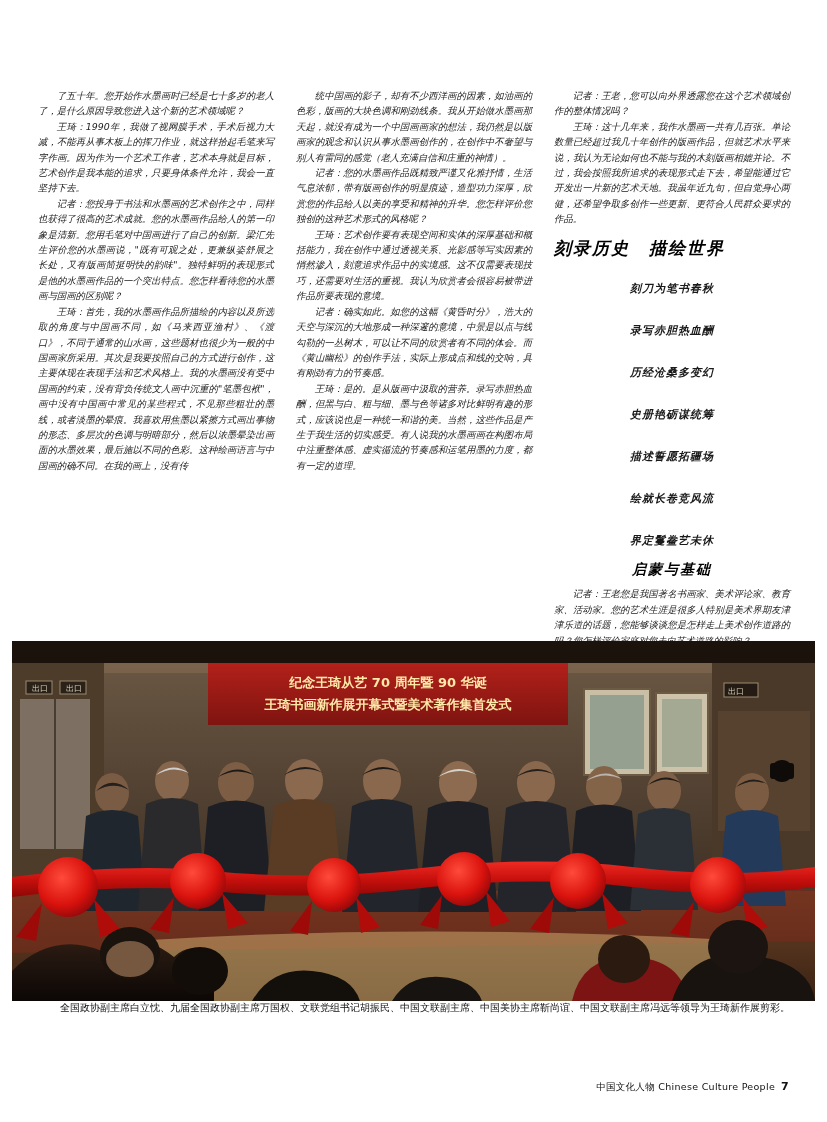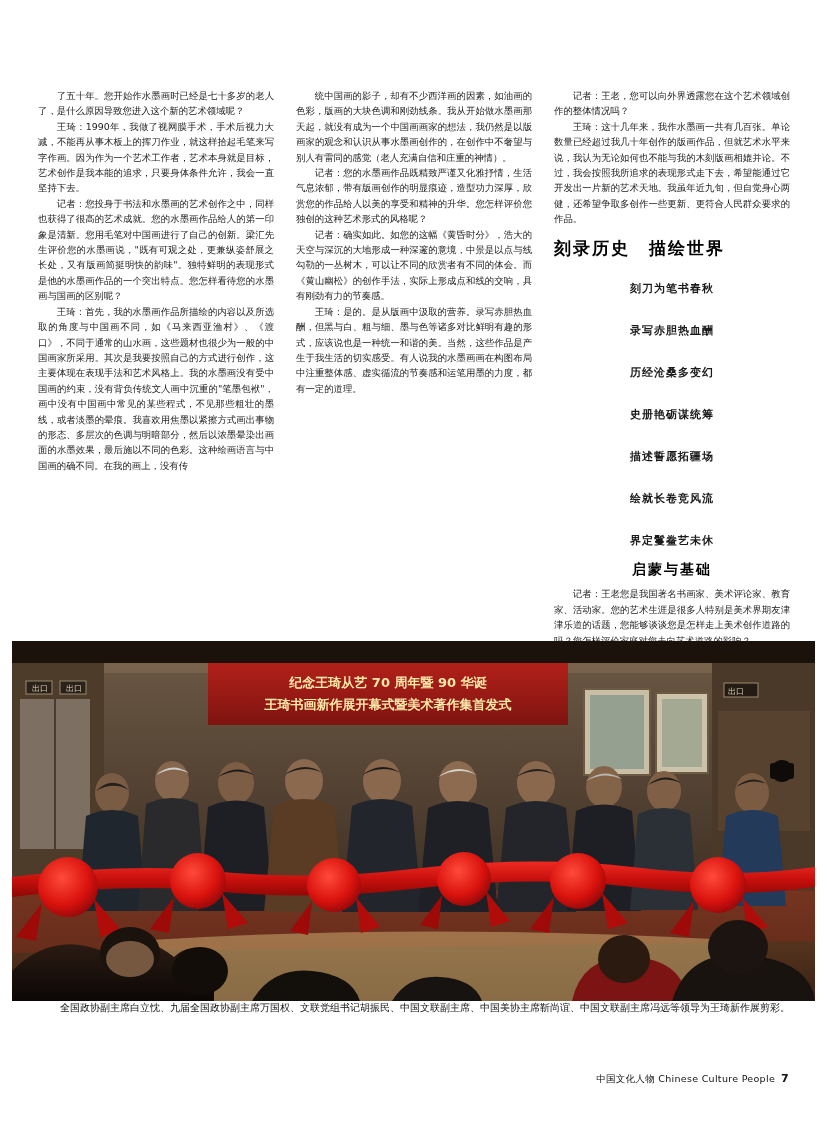--- a/index.html
+++ b/index.html
@@ -21,20 +21,21 @@
     box-sizing: border-box;
   }
   .columns {
     position: absolute;
     left: 38px;
     top: 88px;
     width: 752px;
     height: 540px;
     display: flex;
     gap: 22px;
+    font-style: italic;
   }
   .col {
     width: 236px;
     font-size: 9.4px;
     line-height: 15.4px;
     color: #1a1a1a;
     text-align: justify;
     text-justify: inter-ideograph;
   }
   .col p {
@@ -87,21 +88,21 @@
     width: 750px;
     font-size: 10px;
     line-height: 16px;
     color: #111;
     text-align: justify;
     text-indent: 2em;
   }
   .footer {
     position: absolute;
     right: 38px;
-    bottom: 36px;
+    bottom: 28px;
     font-size: 9.5px;
     color: #111;
     letter-spacing: .3px;
     margin-top: 16px;
   }
   .footer .pagenum {
     font-weight: bold;
     margin-left: 6px;
     font-size: 11px;
   }
@@ -116,20 +117,21 @@
     <div class="col">
       <p>了五十年。您开始作水墨画时已经是七十多岁的老人了，是什么原因导致您进入这个新的艺术领域呢？</p>
       <p>王琦：1990年，我做了视网膜手术，手术后视力大减，不能再从事木板上的挥刀作业，就这样拾起毛笔来写字作画。因为作为一个艺术工作者，艺术本身就是目标，艺术创作是我本能的追求，只要身体条件允许，我会一直坚持下去。</p>
       <p>记者：您投身于书法和水墨画的艺术创作之中，同样也获得了很高的艺术成就。您的水墨画作品给人的第一印象是清新。您用毛笔对中国画进行了自己的创新。梁汇先生评价您的水墨画说，"既有可观之处，更兼纵姿舒展之长处，又有版画简挺明快的韵味"。独特鲜明的表现形式是他的水墨画作品的一个突出特点。您怎样看待您的水墨画与国画的区别呢？</p>
       <p>王琦：首先，我的水墨画作品所描绘的内容以及所选取的角度与中国画不同，如《马来西亚渔村》、《渡口》，不同于通常的山水画，这些题材也很少为一般的中国画家所采用。其次是我要按照自己的方式进行创作，这主要体现在表现手法和艺术风格上。我的水墨画没有受中国画的约束，没有背负传统文人画中沉重的"笔墨包袱"，画中没有中国画中常见的某些程式，不见那些粗壮的墨线，或者淡墨的晕痕。我喜欢用焦墨以紧擦方式画出事物的形态、多层次的色调与明暗部分，然后以浓墨晕染出画面的水墨效果，最后施以不同的色彩。这种绘画语言与中国画的确不同。在我的画上，没有传</p>
     </div>
 
     <div class="col">
       <p>统中国画的影子，却有不少西洋画的因素，如油画的色彩，版画的大块色调和刚劲线条。我从开始做水墨画那天起，就没有成为一个中国画画家的想法，我仍然是以版画家的观念和认识从事水墨画创作的，在创作中不奢望与别人有雷同的感觉（老人充满自信和庄重的神情）。</p>
       <p>记者：您的水墨画作品既精致严谨又化雅抒情，生活气息浓郁，带有版画创作的明显痕迹，造型功力深厚，欣赏您的作品给人以美的享受和精神的升华。您怎样评价您独创的这种艺术形式的风格呢？</p>
+      <p>王琦：艺术创作要有表现空间和实体的深厚基础和概括能力，我在创作中通过透视关系、光影感等写实因素的悄然渗入，刻意追求作品中的实境感。这不仅需要表现技巧，还需要对生活的重视。我认为欣赏者会很容易被带进作品所要表现的意境。</p>
       <p>记者：确实如此。如您的这幅《黄昏时分》，浩大的天空与深沉的大地形成一种深邃的意境，中景是以点与线勾勒的一丛树木，可以让不同的欣赏者有不同的体会。而《黄山幽松》的创作手法，实际上形成点和线的交响，具有刚劲有力的节奏感。</p>
       <p>王琦：是的。是从版画中汲取的营养。录写赤胆热血酬，但黑与白、粗与细、墨与色等诸多对比鲜明有趣的形式，应该说也是一种统一和谐的美。当然，这些作品是产生于我生活的切实感受。有人说我的水墨画画在构图布局中注重整体感、虚实循流的节奏感和运笔用墨的力度，都有一定的道理。</p>
     </div>
 
     <div class="col">
       <p>记者：王老，您可以向外界透露您在这个艺术领域创作的整体情况吗？</p>
       <p>王琦：这十几年来，我作水墨画一共有几百张。单论数量已经超过我几十年创作的版画作品，但就艺术水平来说，我认为无论如何也不能与我的木刻版画相媲并论。不过，我会按照我所追求的表现形式走下去，希望能通过它开发出一片新的艺术天地。我虽年近九旬，但自觉身心两健，还希望争取多创作一些更新、更符合人民群众要求的作品。</p>
 
       <div class="poem-title">刻录历史　描绘世界</div>
       <div class="poem-lines">

